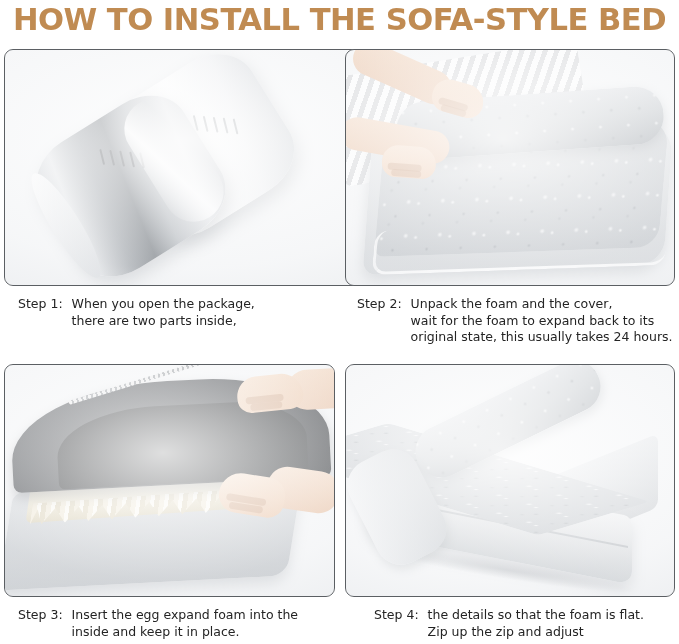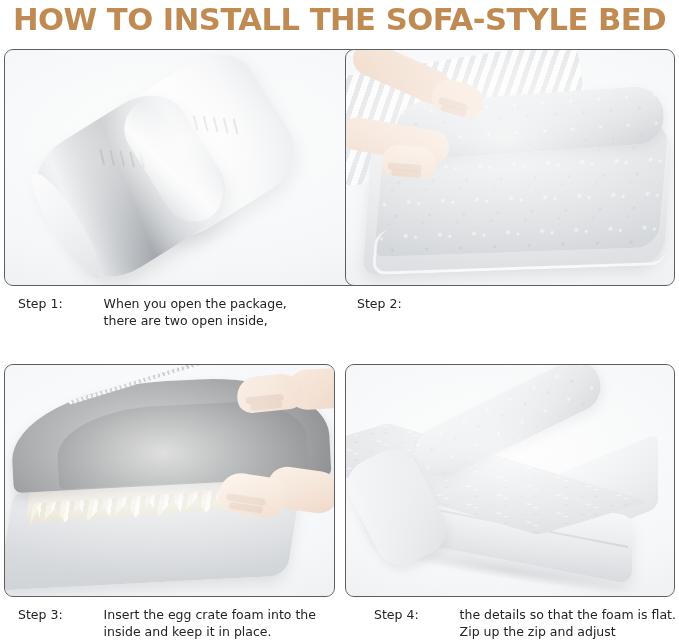--- a/index.html
+++ b/index.html
@@ -72,21 +72,21 @@
   }
   .cell-1 .caption, .cell-3 .caption { padding-left: 14px; }
   .cell-2 .caption { padding-left: 12px; }
   .cell-4 .caption { padding-left: 29px; }
 
   .step-label {
     flex: 0 0 auto;
     white-space: nowrap;
     padding-right: 9px;
   }
-  .step-lines { flex: 1 1 auto; margin-left: 32px; }
+  .step-lines { flex: 1 1 auto; }
   .step-lines div { white-space: nowrap; }
 
   
   .art { position: absolute; inset: 0; }
 
   
   .roll {
     position: absolute;
     border-radius: 48px / 40px;
     box-shadow: 0 8px 16px rgba(120,126,133,.30);
@@ -371,21 +371,21 @@
           <div class="stitch" style="left:106px;top:50px;transform:rotate(18deg);background:rgba(40,44,48,.6)"></div>
           <div class="roll-cap" style="left:-6px;top:12px;width:28px;height:122px"></div>
           <div class="wrapsheen" style="left:104px;top:8px;width:60px;height:134px;border-radius:40px"></div>
         </div>
       </div>
     </div>
     <div class="caption">
       <span class="step-label">Step 1:</span>
       <span class="step-lines">
         <div>When you open the package,</div>
-        <div>there are two open inside,</div>
+        <div>there are two parts inside,</div>
       </span>
     </div>
   </div>
 
   <div class="cell cell-2">
     <div class="photo">
       <div class="art">
         <div class="eggfoam"></div>
         <div class="coverbase"></div>
         <div class="coverfuzz"></div>
@@ -398,20 +398,25 @@
         </div>
         <div class="arm arm-b"></div>
         <div class="hand hand-b">
           <div class="finger" style="left:6px;top:18px;width:34px"></div>
           <div class="finger" style="left:10px;top:24px;width:30px"></div>
         </div>
       </div>
     </div>
     <div class="caption">
       <span class="step-label">Step 2:</span>
+      <span class="step-lines">
+        <div>Unpack the foam and the cover,</div>
+        <div>wait for the foam to expand back to its</div>
+        <div>original state, this usually takes 24 hours.</div>
+      </span>
     </div>
   </div>
 
   <div class="cell cell-3">
     <div class="photo">
       <div class="art">
         <div class="mattress-base"></div>
         <div class="foam-slab"></div>
         <div class="egg-edge"></div>
         <div class="dark-cover"></div>
@@ -425,21 +430,21 @@
         <div class="arm-d"></div>
         <div class="hand-d">
           <div class="finger" style="left:8px;top:22px;width:40px"></div>
           <div class="finger" style="left:12px;top:30px;width:34px"></div>
         </div>
       </div>
     </div>
     <div class="caption">
       <span class="step-label">Step 3:</span>
       <span class="step-lines">
-        <div>Insert the egg crate foam into the</div>
+        <div>Insert the egg expand foam into the</div>
         <div>inside and keep it in place.</div>
       </span>
     </div>
   </div>
 
   <div class="cell cell-4">
     <div class="photo">
       <div class="art">
         <div class="bed-shadow"></div>
         <div class="bed-right"></div>

